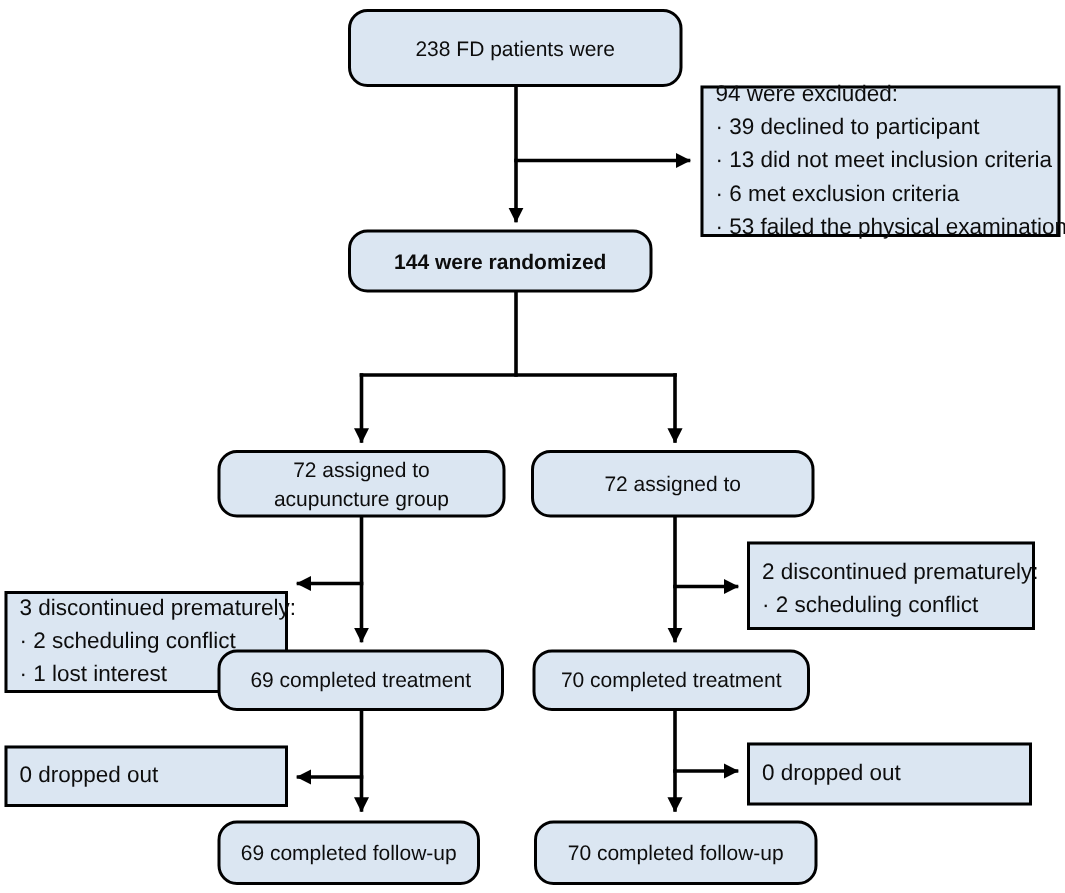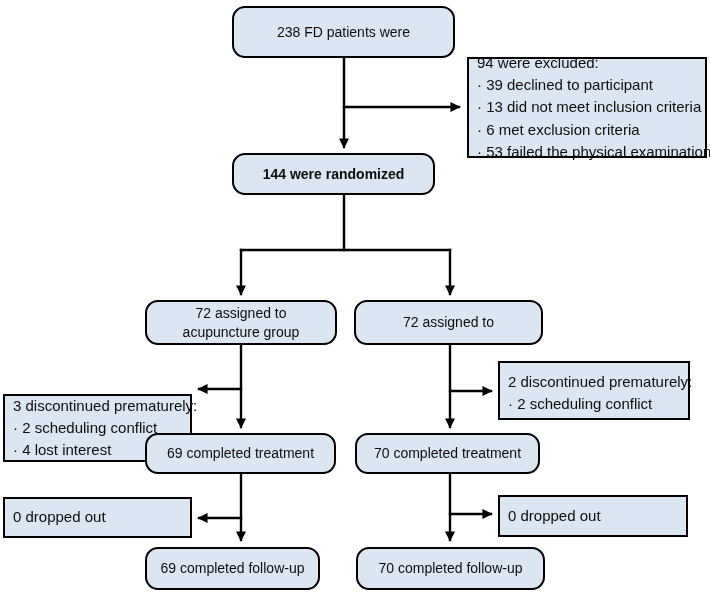--- a/index.html
+++ b/index.html
@@ -107,21 +107,21 @@
     <div class="txt">acupuncture group</div>
   </div>
 
   <div class="box rbox" style="left:354px; top:300px; width:189px; height:45px;">
     <div class="txt">72 assigned to</div>
   </div>
 
   <div class="box sbox" style="left:3px; top:357px; width:189px; height:68px;margin-top:37px;">
     <div class="txt">3 discontinued prematurely:</div>
     <div class="txt">· 2 scheduling conflict</div>
-    <div class="txt">· 4 lost interest</div>
+    <div class="txt">· 1 lost interest</div>
   </div>
 
   <div class="box sbox" style="left:498px; top:361px; width:192px; height:59px;justify-content:flex-end;">
     <div class="txt">2 discontinued prematurely:</div>
     <div class="txt">· 2 scheduling conflict</div>
   </div>
 
   <div class="box rbox" style="left:145px; top:433px; width:191px; height:41px;">
     <div class="txt">69 completed treatment</div>
   </div>

